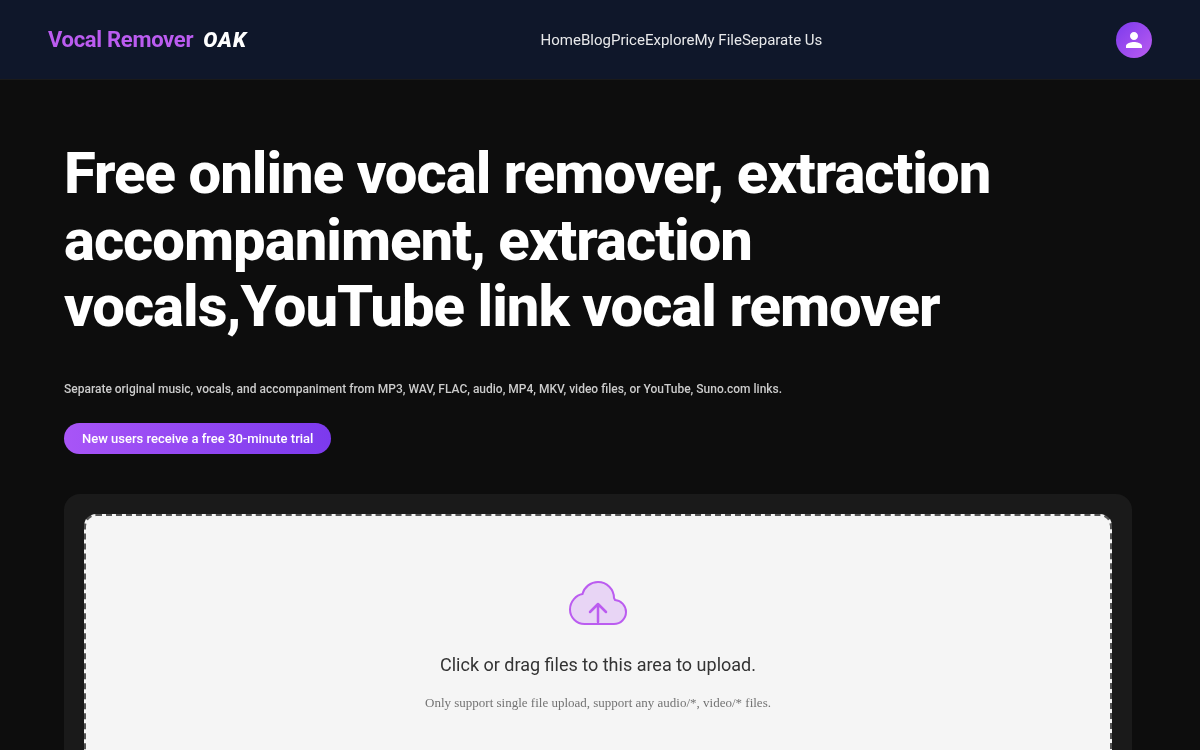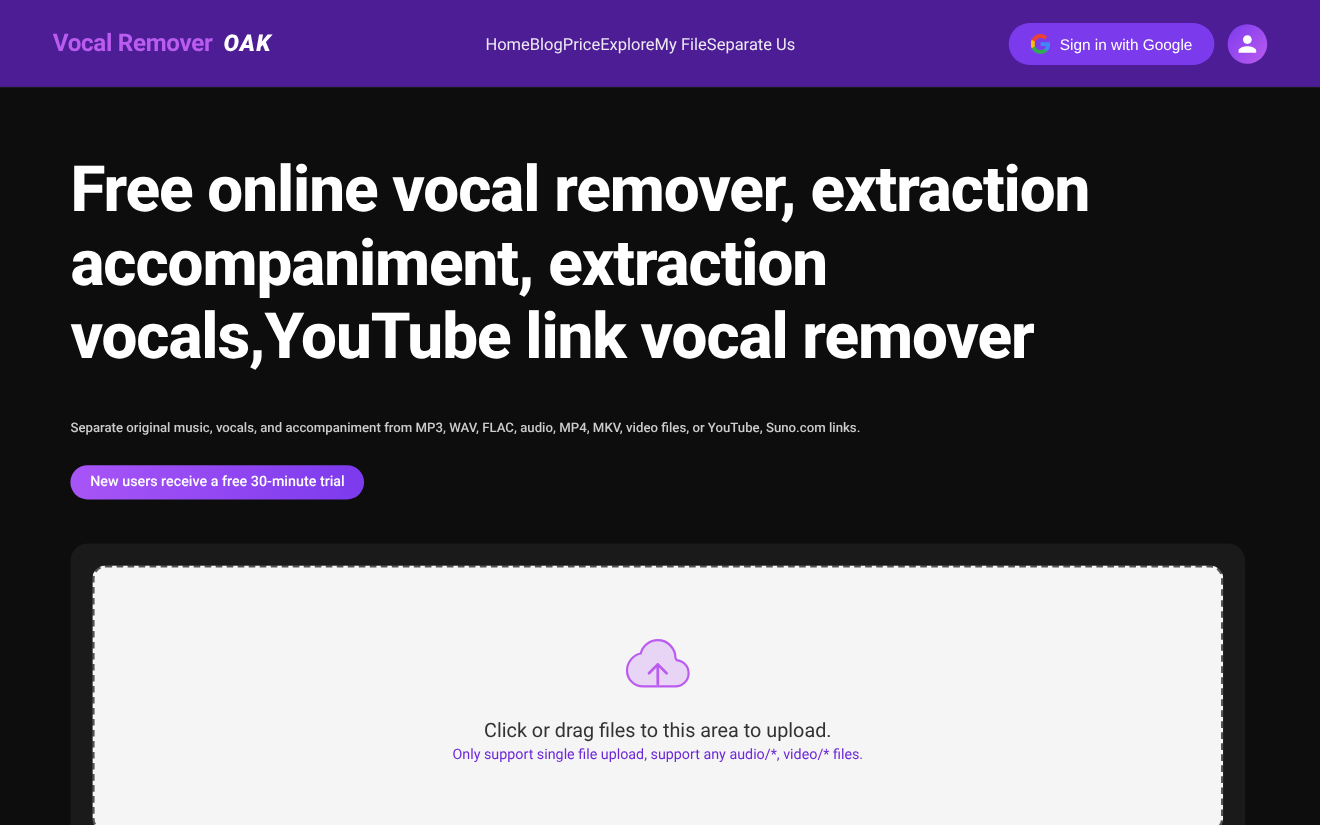--- a/index.html
+++ b/index.html
@@ -17,21 +17,21 @@
       overflow-x: hidden;
     }
 
     
     header {
       display: flex;
       align-items: center;
       justify-content: space-between;
       padding: 0 48px;
       height: 80px;
-      background-color: #4c1d95;
+      background-color: #0f172a;
       border-bottom: 1px solid #1a1a1a;
     }
 
     .logo {
       display: flex;
       align-items: center;
       gap: 4px;
       text-decoration: none;
     }
 
@@ -161,26 +161,27 @@
     }
 
     .upload-icon {
       margin-bottom: 20px;
     }
 
     .upload-main-text {
       font-size: 18px;
       font-weight: 400;
       color: #333333;
-      margin-bottom: 4px;
+      margin-bottom: 20px;
     }
 
     .upload-sub-text {
       font-size: 13px;
-      color: #6d28d9;
+      color: #737373;
+      font-family: Liberation Serif, serif;
     }
   </style>
 </head>
 <body>
 
 <header>
   <a class="logo" href="#">
     <span class="logo-text-vocal">Vocal Remover</span>
     <span class="logo-text-oak">OAK</span>
   </a>
@@ -188,32 +189,20 @@
   <nav>
     <a href="#">Home</a>
     <a href="#">Blog</a>
     <a href="#">Price</a>
     <a href="#">Explore</a>
     <a href="#">My File</a>
     <a href="#">Separate Us</a>
   </nav>
 
   <div class="header-actions">
-    <button class="sign-in-btn">
-
-      <svg class="google-icon" viewBox="0 0 18 18" xmlns="http://www.w3.org/2000/svg">
-        <g>
-          <path d="M17.64 9.2c0-.637-.057-1.251-.164-1.84H9v3.481h4.844a4.14 4.14 0 0 1-1.796 2.716v2.259h2.908c1.702-1.567 2.684-3.875 2.684-6.615z" fill="#4285F4"></path>
-          <path d="M9 18c2.43 0 4.467-.806 5.956-2.18l-2.908-2.259c-.806.54-1.837.86-3.048.86-2.344 0-4.328-1.584-5.036-3.711H.957v2.332A8.997 8.997 0 0 0 9 18z" fill="#34A853"></path>
-          <path d="M3.964 10.71A5.41 5.41 0 0 1 3.682 9c0-.593.102-1.17.282-1.71V4.958H.957A8.996 8.996 0 0 0 0 9c0 1.452.348 2.827.957 4.042l3.007-2.332z" fill="#FBBC05"></path>
-          <path d="M9 3.58c1.321 0 2.508.454 3.44 1.345l2.582-2.58C13.463.891 11.426 0 9 0A8.997 8.997 0 0 0 .957 4.958L3.964 7.29C4.672 5.163 6.656 3.58 9 3.58z" fill="#EA4335"></path>
-        </g>
-      </svg>
-      <span>Sign in with Google</span>
-    </button>
     <div class="avatar-circle">
       <svg width="20" height="20" viewBox="0 0 24 24" fill="white">
         <path d="M12 12c2.7 0 4.8-2.1 4.8-4.8S14.7 2.4 12 2.4 7.2 4.5 7.2 7.2 9.3 12 12 12zm0 2.4c-3.2 0-9.6 1.6-9.6 4.8v2.4h19.2v-2.4c0-3.2-6.4-4.8-9.6-4.8z"></path>
       </svg>
     </div>
   </div>
 </header>
 
 <main>
   <h1 class="hero-title">Free online vocal remover, extraction accompaniment, extraction vocals,YouTube link vocal remover</h1>

